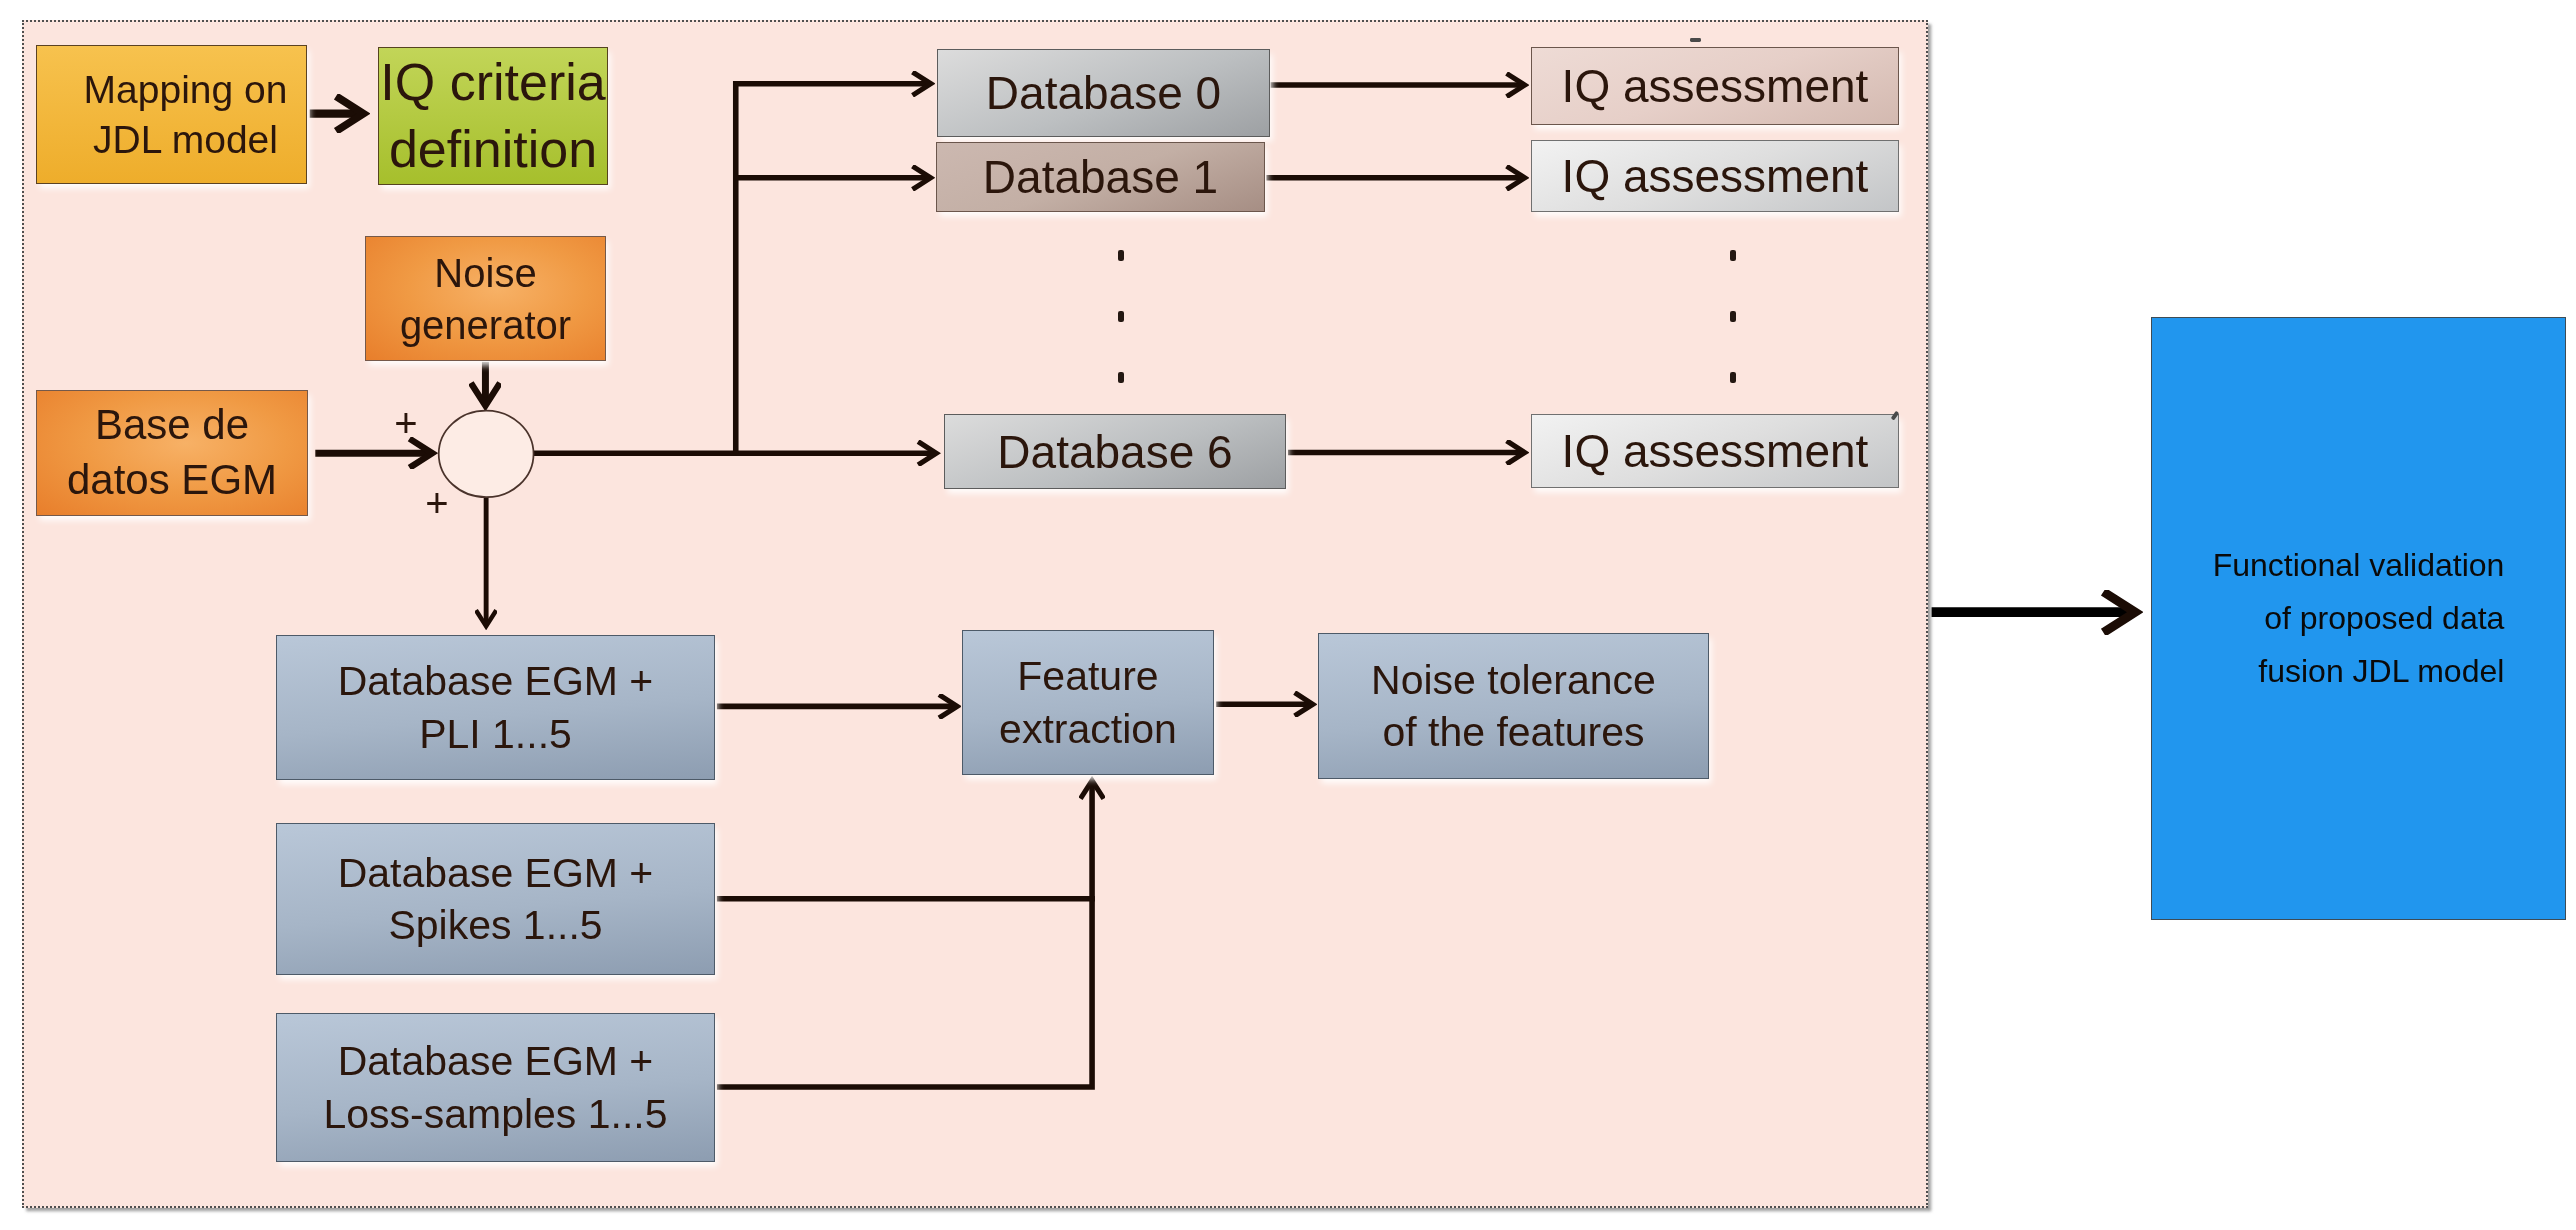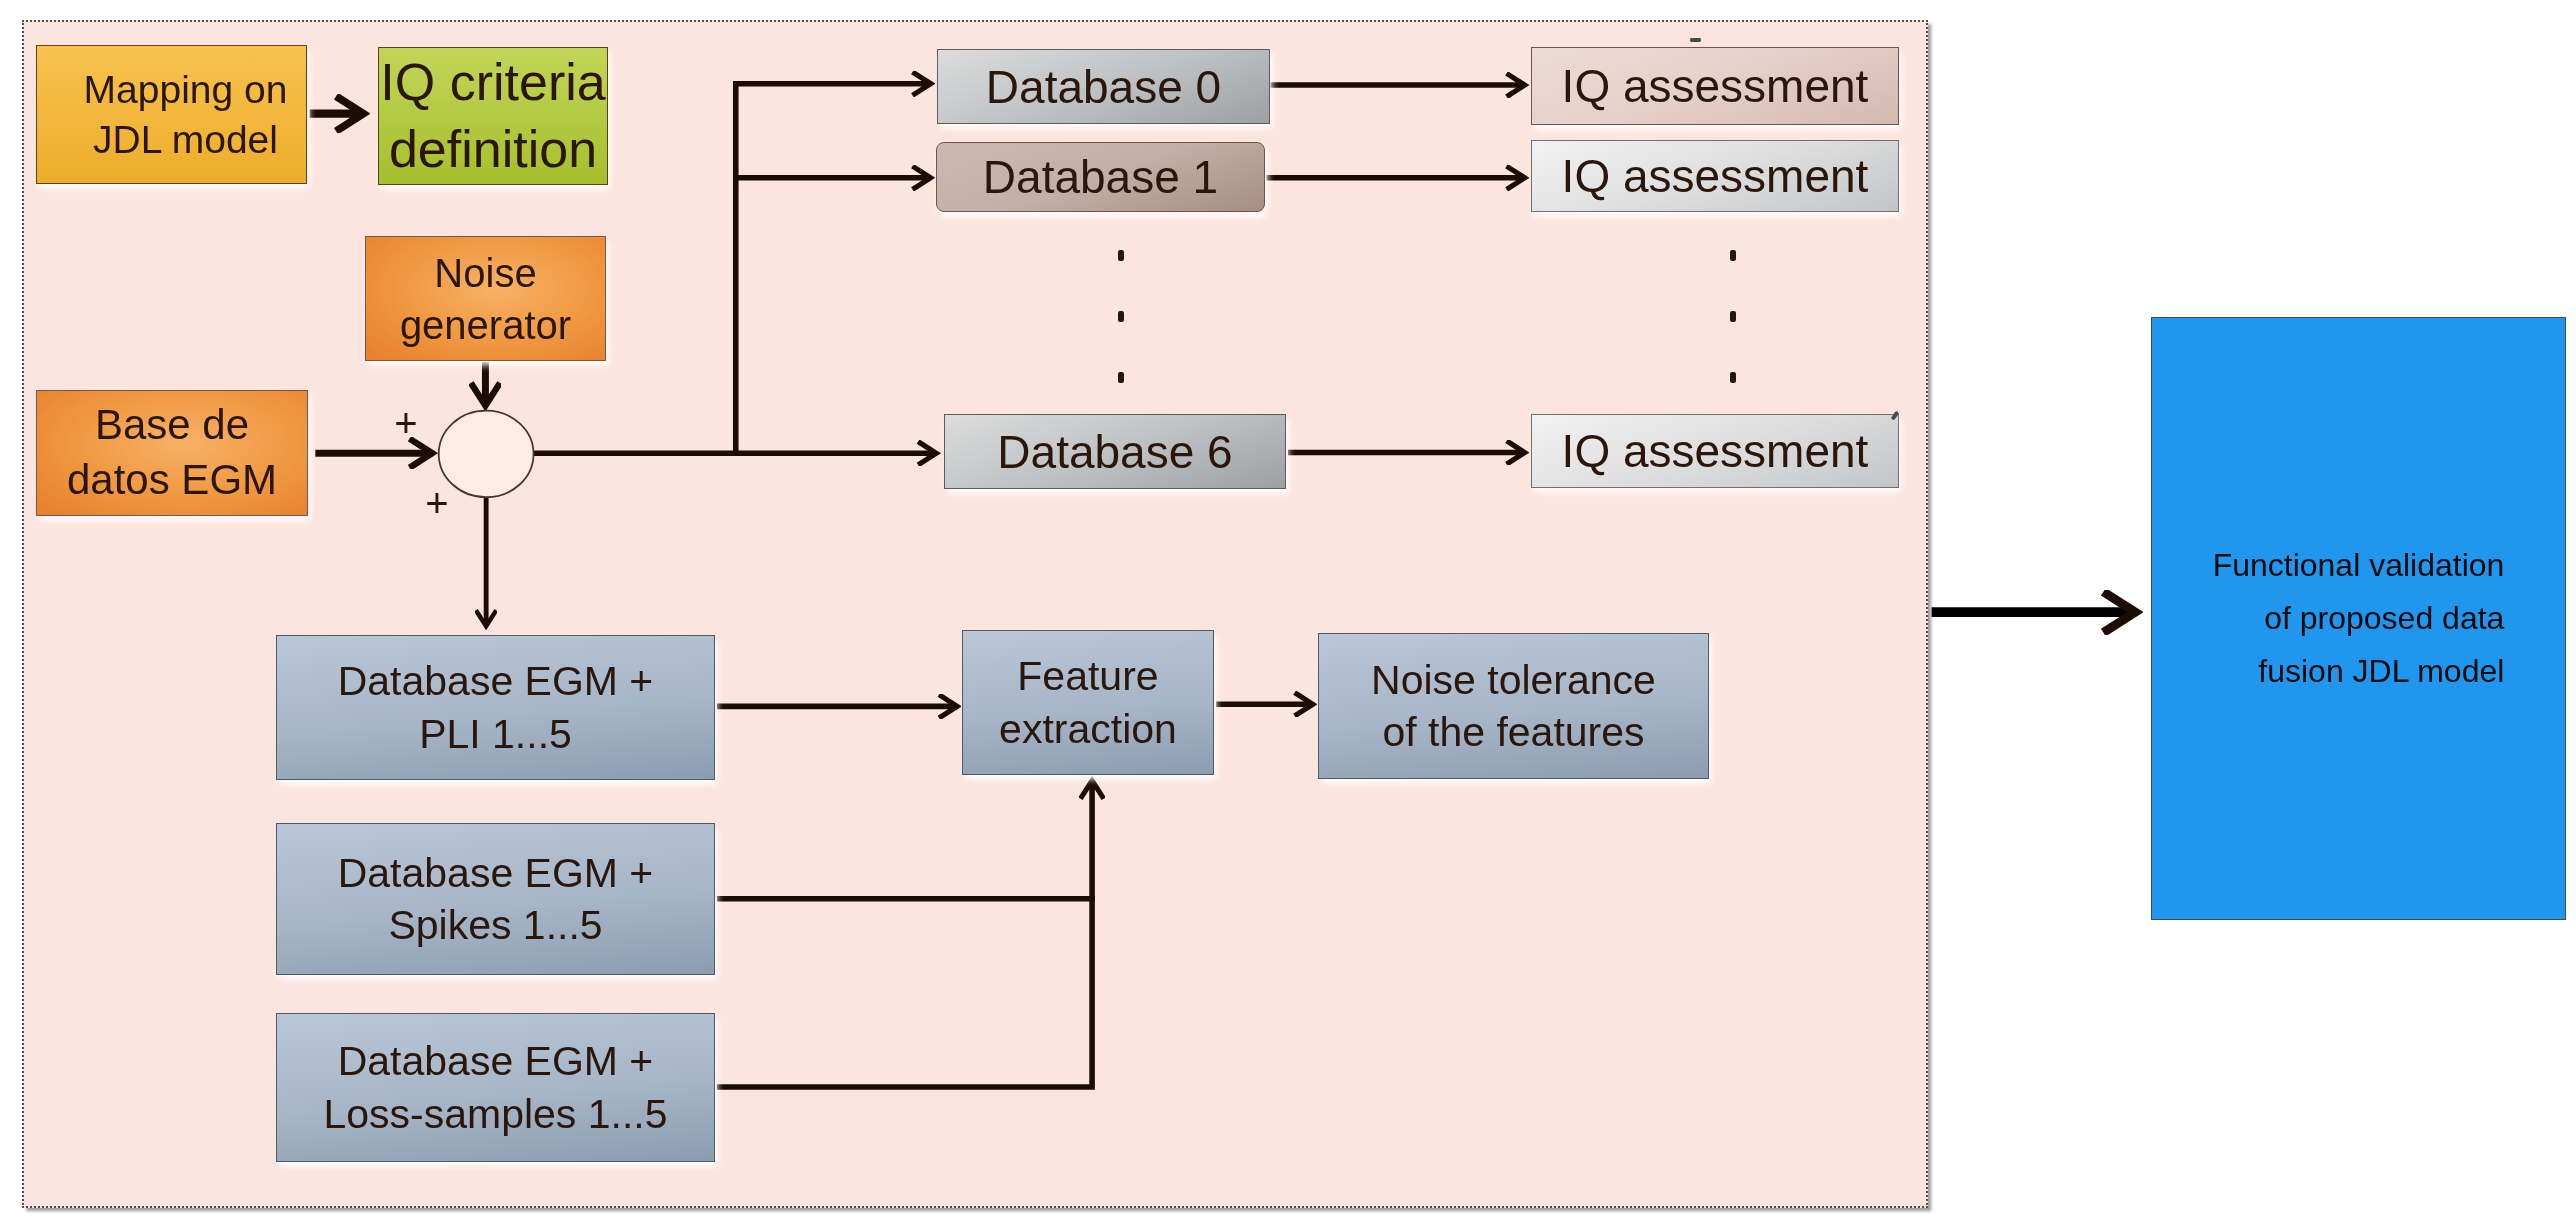--- a/index.html
+++ b/index.html
@@ -38,21 +38,21 @@
     display:flex; align-items:center; justify-content:center;
     text-align:center; white-space:pre-line;
     border:1.4px solid #5a4636;
     box-shadow:2.8px 4.9px 6.3px rgba(255,255,255,.9);
   }
   .node span{display:block;}
   .amber{background:linear-gradient(180deg,var(--amber-1) 0%,var(--amber-2) 100%); border-color:#5b4223; font-size:39px; line-height:1.28;}
   .green{background:linear-gradient(180deg,var(--green-1) 0%,var(--green-2) 100%); border-color:#55431f; font-size:52px; line-height:1.28;}
   .orange{background:radial-gradient(ellipse at 55% 42%,var(--orange-1) 0%,var(--orange-2) 48%,var(--orange-3) 100%); border-color:#75594a;}
   .silver{background:linear-gradient(160deg,var(--silver-1) 0%,var(--silver-2) 55%,var(--silver-3) 100%); border-color:#5c5c5c; font-size:46px;}
-  .mauve{background:linear-gradient(160deg,var(--mauve-1) 0%,var(--mauve-2) 50%,var(--mauve-3) 100%); border-color:#6b564c; font-size:46px;border-radius:8px;}
+  .mauve{background:linear-gradient(160deg,var(--mauve-1) 0%,var(--mauve-2) 50%,var(--mauve-3) 100%); border-color:#6b564c; font-size:46px;}
   .rose{background:linear-gradient(160deg,var(--rose-1) 0%,var(--rose-2) 50%,var(--rose-3) 100%); border-color:#6b564c; font-size:46px;}
   .slight{background:linear-gradient(160deg,var(--slight-1) 0%,var(--slight-2) 50%,var(--slight-3) 100%); border-color:#707070; font-size:46px;}
   .steel{background:linear-gradient(175deg,var(--steel-1) 0%,var(--steel-2) 55%,var(--steel-3) 100%); border-color:#4d5a68; font-size:41px; line-height:1.28;}
   .azure-box{background:var(--azure); border-color:#3e4c55; font-size:32px; line-height:1.65; color:#0a0a0a; box-shadow:none;text-align:right;}
   .plus{
     position:absolute; transform:translate(-50%,-50%);
     font-size:40px; color:var(--ink); line-height:1;
   }
   .vdots{position:absolute; display:flex; flex-direction:column; align-items:center;}
   .vdots .dot{
@@ -109,21 +109,21 @@
 generator</span>
   </div>
   <div class="node orange" style="left:36px;top:390px;width:272px;height:126px;font-size:42px;line-height:1.3;">
     <span>Base de
 datos EGM</span>
   </div>
 
   <div class="plus" style="left:406px;top:423px;">+</div>
   <div class="plus" style="left:437px;top:503px;">+</div>
 
-  <div class="node silver" style="left:937px;top:49px;width:333px;height:75px;">
+  <div class="node silver" style="left:937px;top:49px;width:333px;height:88px;">
     <span>Database 0</span>
   </div>
   <div class="node mauve" style="left:936px;top:142px;width:329px;height:70px;">
     <span>Database 1</span>
   </div>
   <div class="node silver" style="left:944px;top:414px;width:342px;height:75px;">
     <span>Database 6</span>
   </div>
 
   <div class="node rose" style="left:1531px;top:47px;width:368px;height:78px;">

